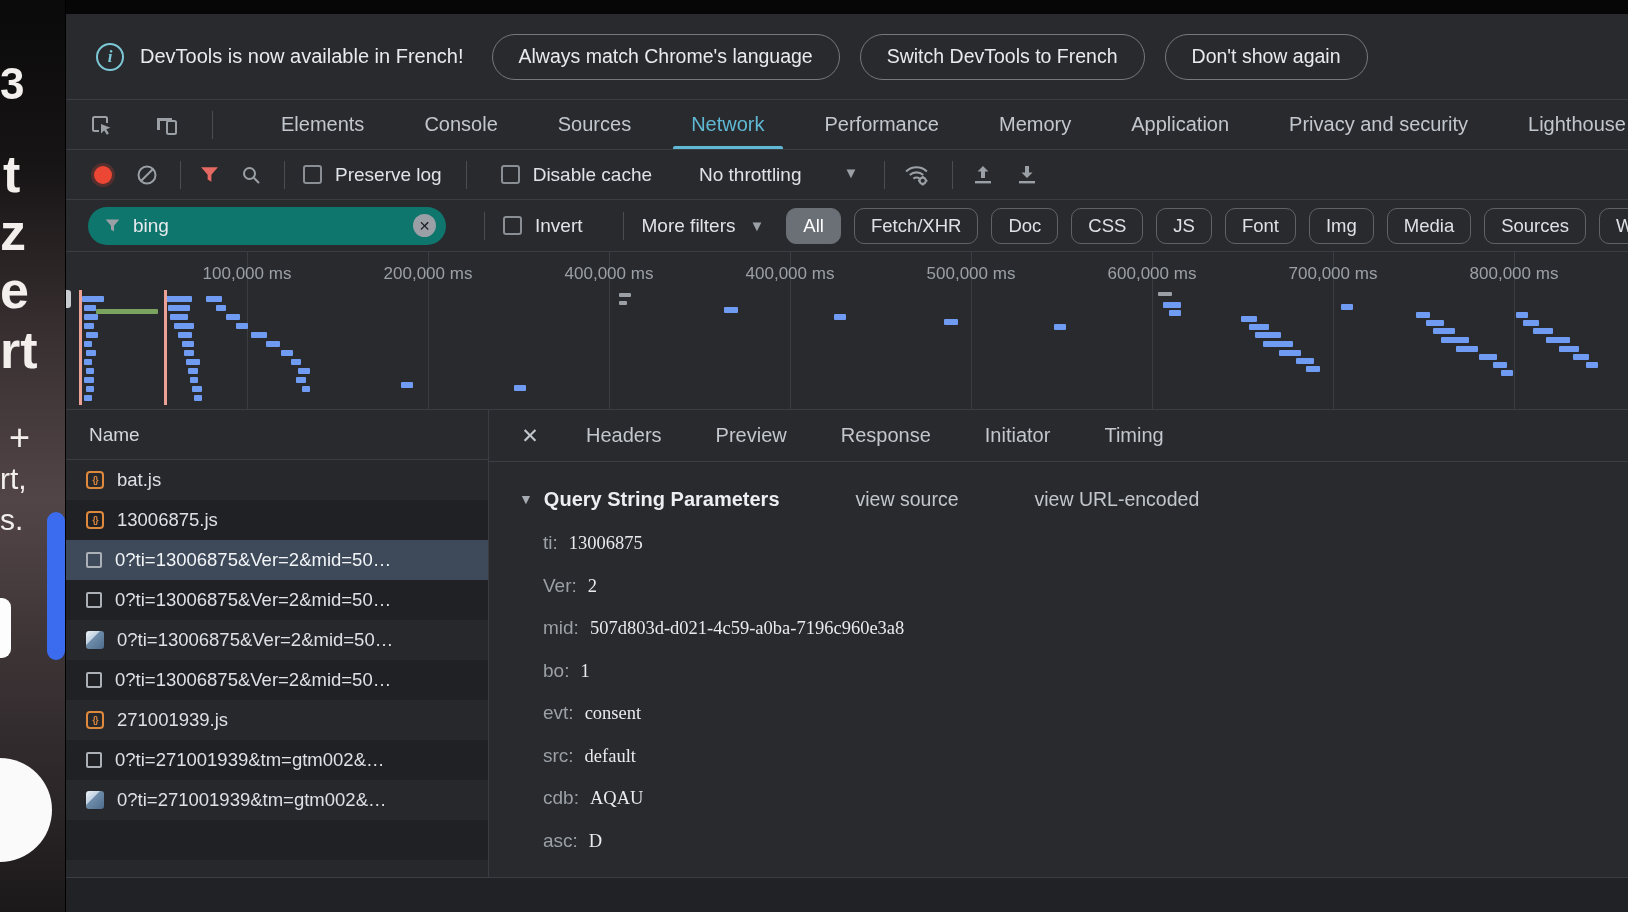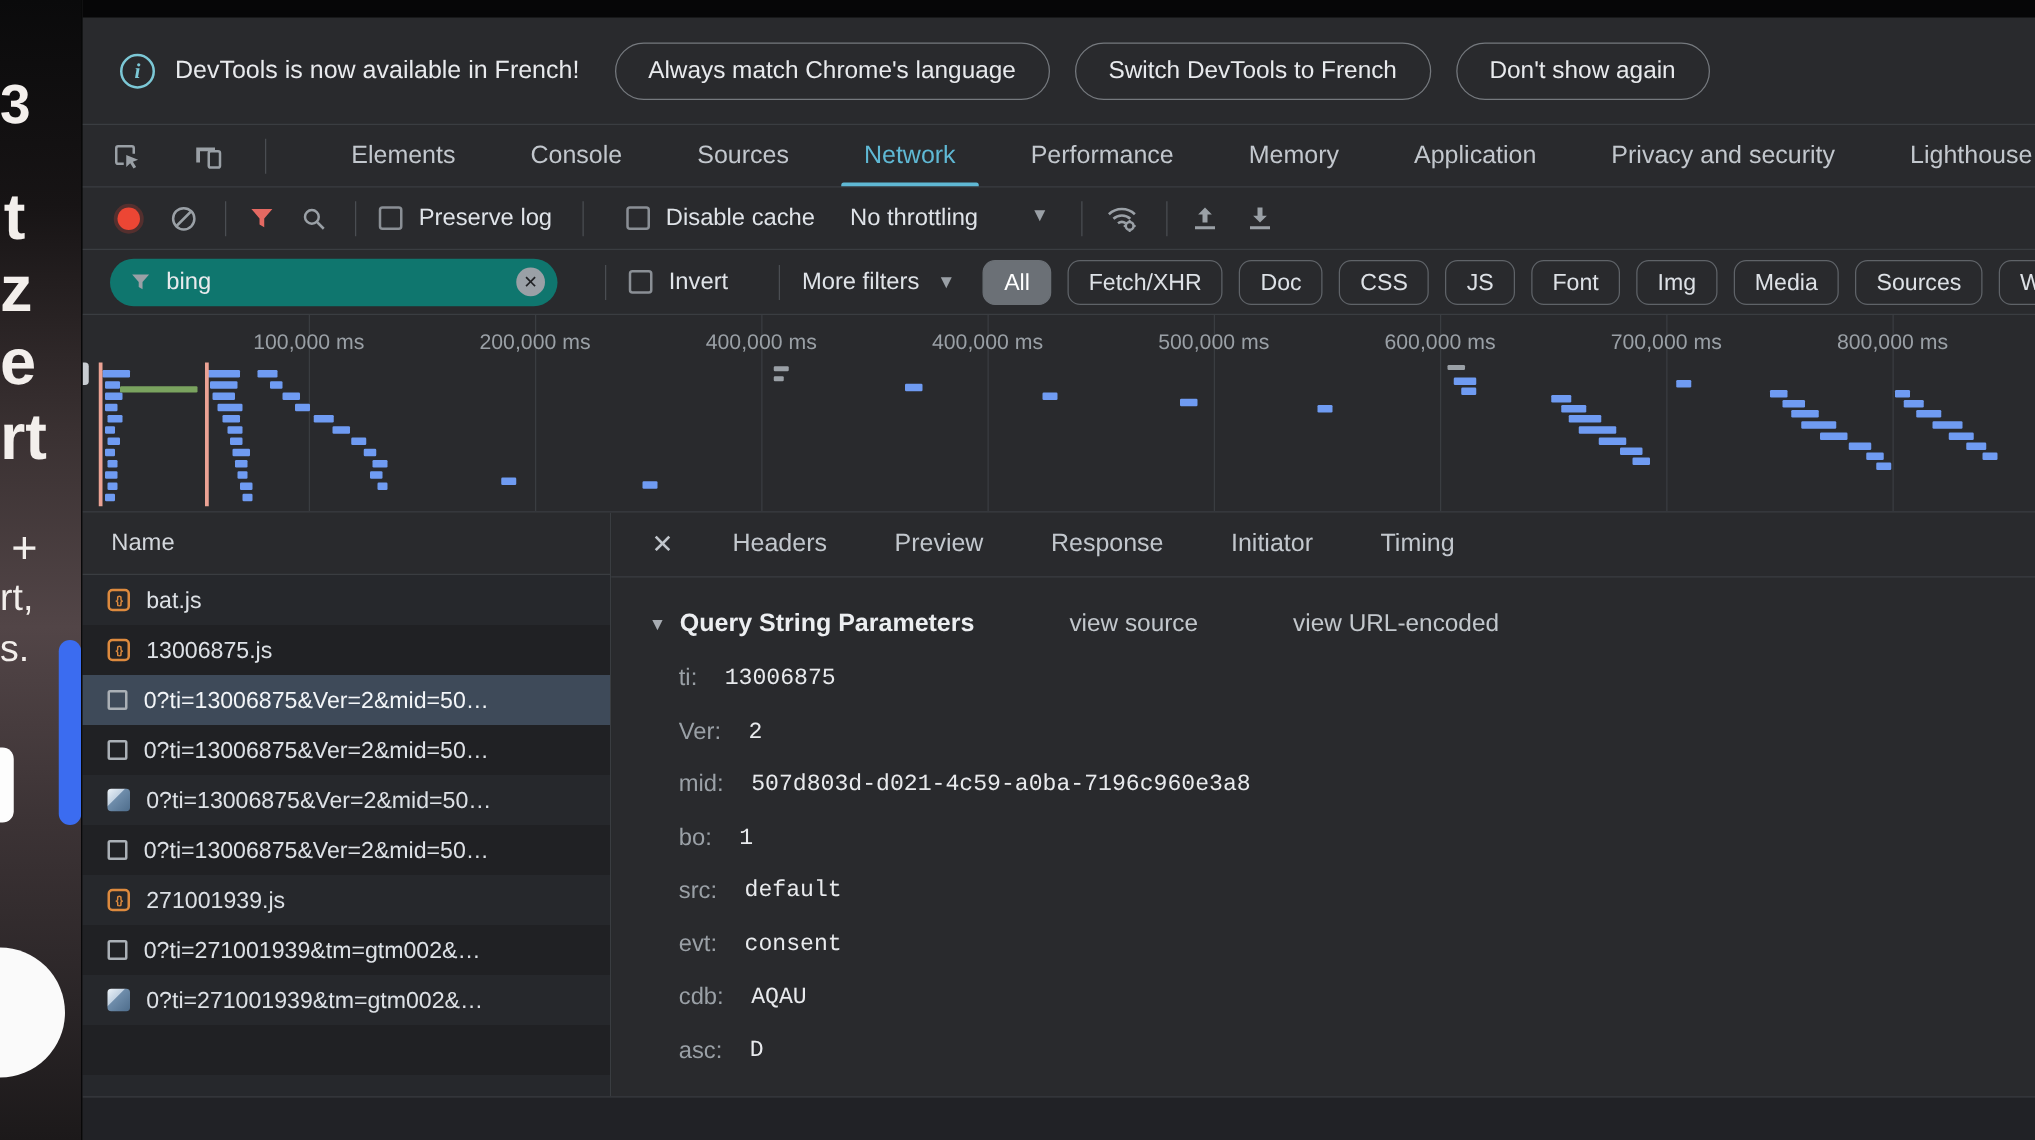--- a/index.html
+++ b/index.html
@@ -48,21 +48,21 @@
   .tab.active::after { content:""; position:absolute; left:12px; right:12px; bottom:0; height:3px; background:#5fb8d4; border-radius:2px 2px 0 0; }
 
   
   .net-toolbar { height:50px; flex:none; display:flex; align-items:center; padding-left:24px; border-bottom:1px solid #3a3d41;
     font-size:19px; color:#dfe3e8; }
   .record-dot { width:18px; height:18px; border-radius:50%; background:#ec4634; box-shadow:0 0 0 3px rgba(236,70,52,.22); margin:0 24px 0 4px; flex:none; cursor:pointer; }
   .tool-ic { display:flex; align-items:center; justify-content:center; margin-right:20px; flex:none; cursor:pointer; }
   .net-toolbar .vdiv { margin:0 18px 0 2px; }
   .cb { width:19px; height:19px; border:2px solid #8a8f95; border-radius:3px; margin-right:13px; flex:none; cursor:pointer; background:transparent; }
   .cb-label { margin-right:22px; white-space:nowrap; }
-  .throttle-wrap { display:flex; align-items:flex-start; margin-left:6px; cursor:pointer; }
+  .throttle-wrap { display:flex; align-items:flex-start; margin-left:25px; cursor:pointer; }
   .caret { color:#9aa0a6; font-size:15px; margin-left:42px; }
 
   
   .filter-bar { height:52px; flex:none; display:flex; align-items:center; padding-left:22px; border-bottom:1px solid #3a3d41;
     font-size:19px; color:#dfe3e8; overflow:hidden; }
   .filter-input { width:358px; height:38px; background:#0f766e; border-radius:19px; display:flex; align-items:center;
     padding:0 10px 0 16px; margin-right:20px; flex:none; }
   .filter-input svg { margin-right:12px; flex:none; }
   .filter-input input { background:transparent; border:none; outline:none; color:#e8eaed; font-size:19px; flex:1; min-width:0; font-family:inherit; }
   .clear-circle { width:23px; height:23px; border-radius:50%; background:#9aa0a6; color:#202124; display:flex;
@@ -107,21 +107,21 @@
   .close-x { align-self:center; width:38px; font-size:21px; color:#c2c7cd; text-align:center; margin-right:10px; cursor:pointer; flex:none; }
   .detail-tabs .tab { padding:0 27px; }
 
   .payload { flex:1; padding:14px 0 0 30px; overflow:hidden; }
   .section-header { display:flex; align-items:center; height:46px; }
   .tri { color:#a7acb2; font-size:14px; margin-right:11px; cursor:pointer; }
   .section-title { font-weight:700; font-size:20px; color:#eceef1; white-space:nowrap; }
   .plink { color:#c2c7cc; font-size:19.5px; margin-left:76px; white-space:nowrap; cursor:pointer; }
   .param-row { display:flex; align-items:center; padding-left:24px; height:42.5px; line-height:42.5px; white-space:nowrap; }
   .param-key { color:#9aa0a6; font-size:19px; font-weight:500; margin-right:11px; }
-  .param-value { color:#e8eaed; font-size:18.5px; font-family:Liberation Mono, monospace;margin-left:11px; }
+  .param-value { color:#e8eaed; font-size:18.5px; font-family:Liberation Serif, serif; }
 
   .footer-strip { height:35px; flex:none; border-top:1px solid #3a3d41; background:#212226; }
 </style>
 </head>
 <body>
 
 <div id="app">
 
   <div class="page-edge">
     <div id="edge-frags">
@@ -433,26 +433,26 @@
               </div>
               <div class="param-row">
                 <span class="param-key">mid:</span>
                 <span class="param-value">507d803d-d021-4c59-a0ba-7196c960e3a8</span>
               </div>
               <div class="param-row">
                 <span class="param-key">bo:</span>
                 <span class="param-value">1</span>
               </div>
               <div class="param-row">
+                <span class="param-key">evt:</span>
+                <span class="param-value">consent</span>
+              </div>
+              <div class="param-row">
                 <span class="param-key">src:</span>
                 <span class="param-value">default</span>
-              </div>
-              <div class="param-row">
-                <span class="param-key">evt:</span>
-                <span class="param-value">consent</span>
               </div>
               <div class="param-row">
                 <span class="param-key">cdb:</span>
                 <span class="param-value">AQAU</span>
               </div>
               <div class="param-row">
                 <span class="param-key">asc:</span>
                 <span class="param-value">D</span>
               </div>
             </div>

